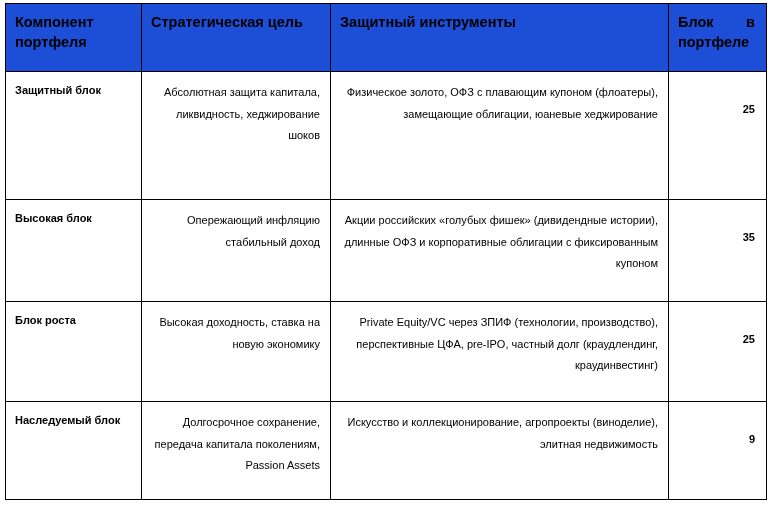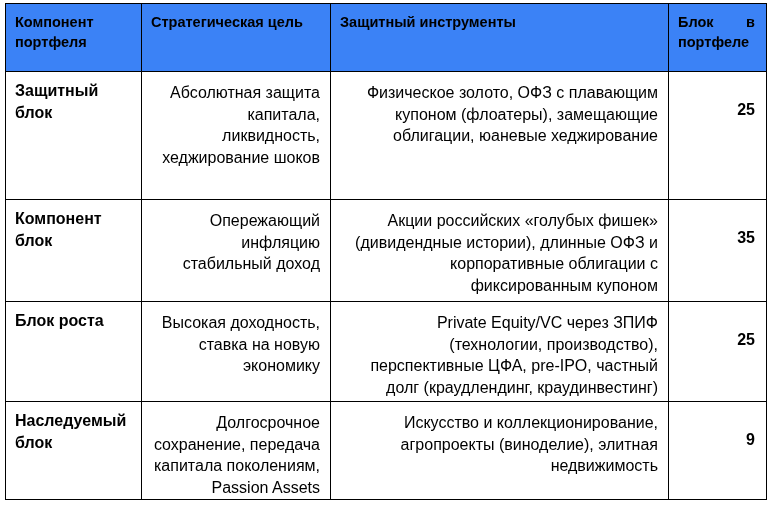--- a/index.html
+++ b/index.html
@@ -37,21 +37,21 @@
   }
 
   
   col.c-component { width: 136px; }
   col.c-goal      { width: 189px; }
   col.c-tools     { width: 338px; }
   col.c-share     { width: 98px; }
 
   
   thead th {
-    background: #3b82f6;
+    background: #1d4ed8;
     height: 67px;
     text-align: left;
     font-weight: bold;
     font-size: 14.5px;
     line-height: 20px;
   }
   thead th .cell {
     padding: 8px 10px 0 9px;
   }
   thead th.share-head .cell {
@@ -59,21 +59,21 @@
   }
   
   .justify-line {
     display: flex;
     justify-content: space-between;
     white-space: nowrap;
   }
 
   
   tbody td {
-    font-size: 16px;
+    font-size: 11px;
     line-height: 21.5px;
   }
   tbody td .cell {
     padding: 10px 10px 0 9px;
   }
 
   td.component {
     font-weight: bold;
   }
   td.component .cell {
@@ -148,21 +148,21 @@
         </td>
         <td class="tools">
           <div class="cell">Физическое золото, ОФЗ с плавающим купоном (флоатеры), замещающие облигации, юаневые хеджирование</div>
         </td>
         <td class="share">
           <div class="cell">25</div>
         </td>
       </tr>
       <tr class="row-1">
         <td class="component">
-          <div class="cell">Компонент блок</div>
+          <div class="cell">Высокая блок</div>
         </td>
         <td class="goal">
           <div class="cell">Опережающий инфляцию стабильный доход</div>
         </td>
         <td class="tools">
           <div class="cell">Акции российских «голубых фишек» (дивидендные истории), длинные ОФЗ и корпоративные облигации с фиксированным купоном</div>
         </td>
         <td class="share">
           <div class="cell">35</div>
         </td>

